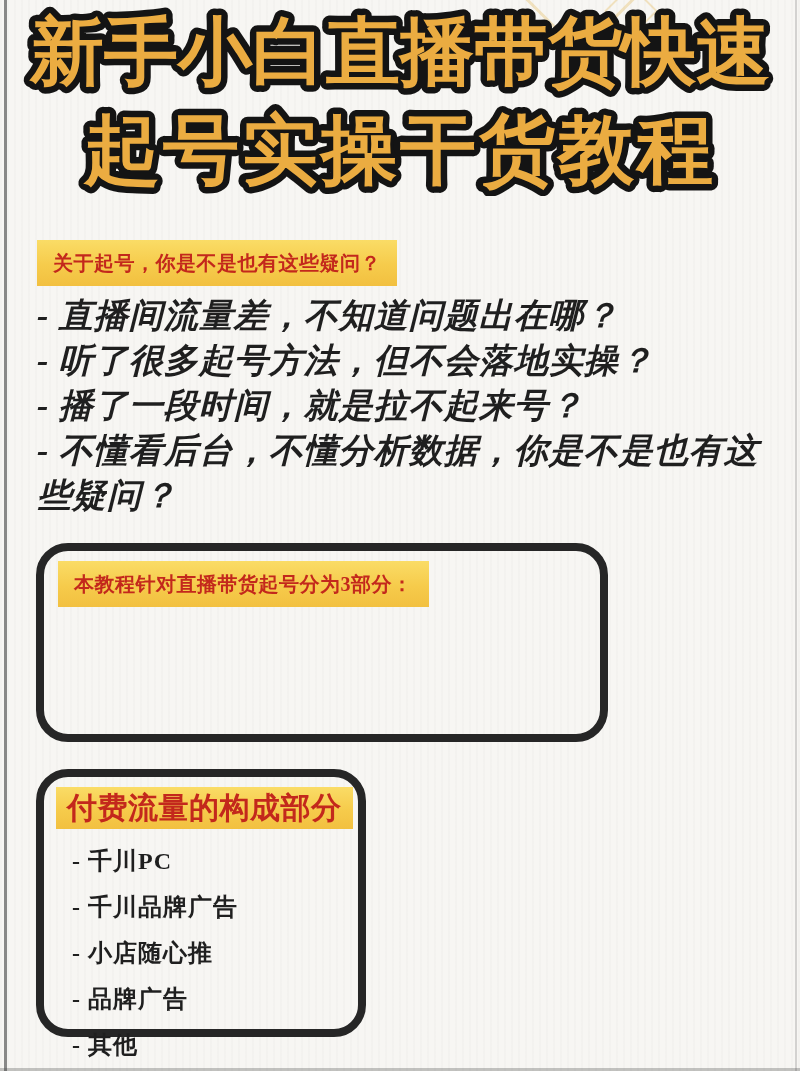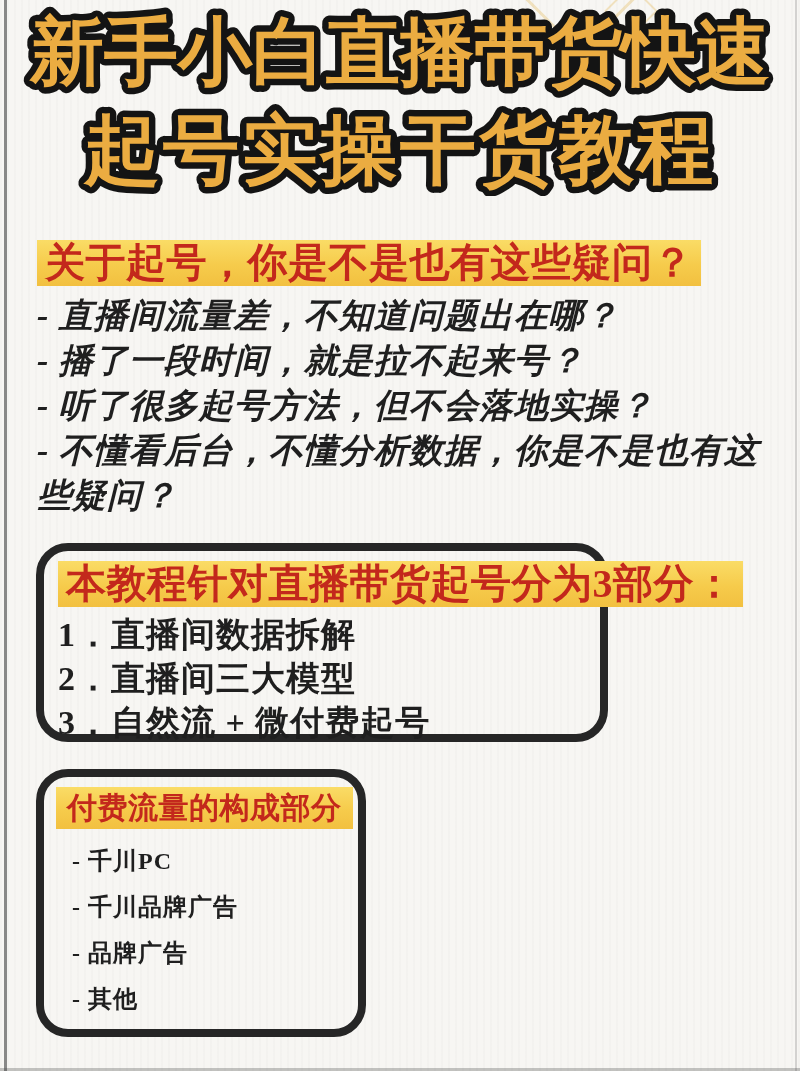--- a/index.html
+++ b/index.html
@@ -36,22 +36,22 @@
     stroke-linejoin:round;
     paint-order:stroke fill;
   }
 
   .q-section{position:absolute;left:37px;top:240px;width:742px;}
   .hl-header{
     display:inline-block;
     background:linear-gradient(180deg,#FADC66 0%,var(--highlight_yellow,#F6CB4B) 55%,#F2C040 100%);
     color:var(--accent_red,#C3281C);
     font-weight:700;
-    font-size:40px;line-height:46px;
-    padding:0 8px;letter-spacing:0.5px;
+    font-size:20px;line-height:46px;
+    padding:0 16px;letter-spacing:0.5px;
     white-space:nowrap;
   }
   .q-items{margin-top:7px;font-style:italic;}
   .body-line{
     color:var(--text_black,#1F1F1F);
     font-weight:700;font-size:34px;line-height:45px;letter-spacing:1px;
   }
 
   .round-box{
     position:absolute;box-sizing:border-box;
@@ -86,36 +86,32 @@
   <text x="400" y="77" text-anchor="middle" font-size="74" stroke-width="13">新手小白直播带货快速</text>
 </svg>
 <svg class="title-svg" style="top:96px;">
   <text x="400" y="80" text-anchor="middle" font-size="76" letter-spacing="3" stroke-width="13">起号实操干货教程</text>
 </svg>
 
 <div class="q-section">
   <span class="hl-header">关于起号，你是不是也有这些疑问？</span>
   <div class="q-items">
     <div class="body-line">- 直播间流量差，不知道问题出在哪？</div>
+    <div class="body-line">- 听了很多起号方法，但不会落地实操？</div>
     <div class="body-line">- 播了一段时间，就是拉不起来号？</div>
-    <div class="body-line">- 听了很多起号方法，但不会落地实操？</div>
     <div class="body-line">- 不懂看后台，不懂分析数据，你是不是也有这些疑问？</div>
   </div>
 </div>
 
 <div class="round-box box-parts">
   <span class="hl-header">本教程针对直播带货起号分为3部分：</span>
-  <div class="box-items">
-    <div class="body-line">1．直播间数据拆解</div>
-    <div class="body-line">2．直播间三大模型</div>
-    <div class="body-line">3．自然流 + 微付费起号</div>
-  </div>
 </div>
 
 <div class="round-box box-traffic">
   <span class="hl-header">付费流量的构成部分</span>
   <div class="box-items">
     <div class="body-line">- 千川PC</div>
     <div class="body-line">- 千川品牌广告</div>
+    <div class="body-line">- 小店随心推</div>
     <div class="body-line">- 品牌广告</div>
     <div class="body-line">- 其他</div>
   </div>
 </div>
 
 </body></html>

